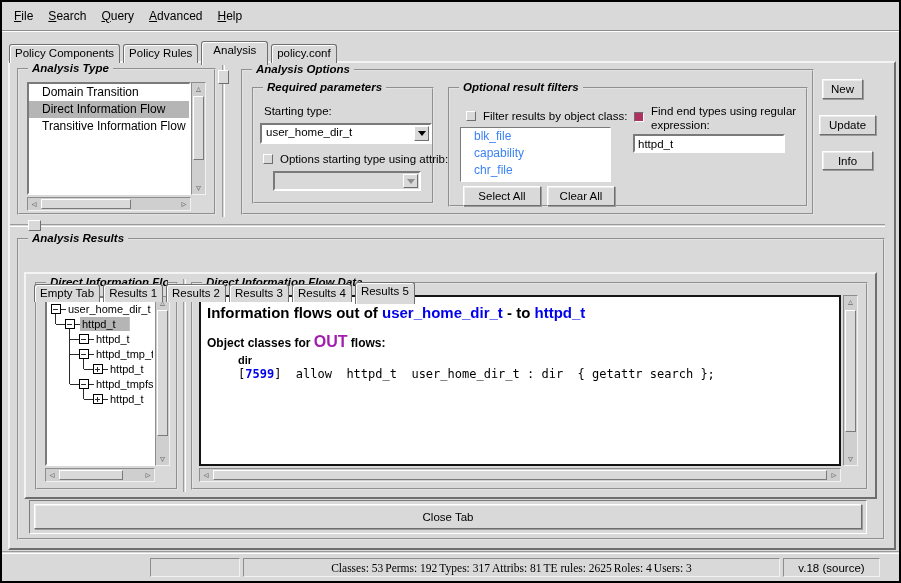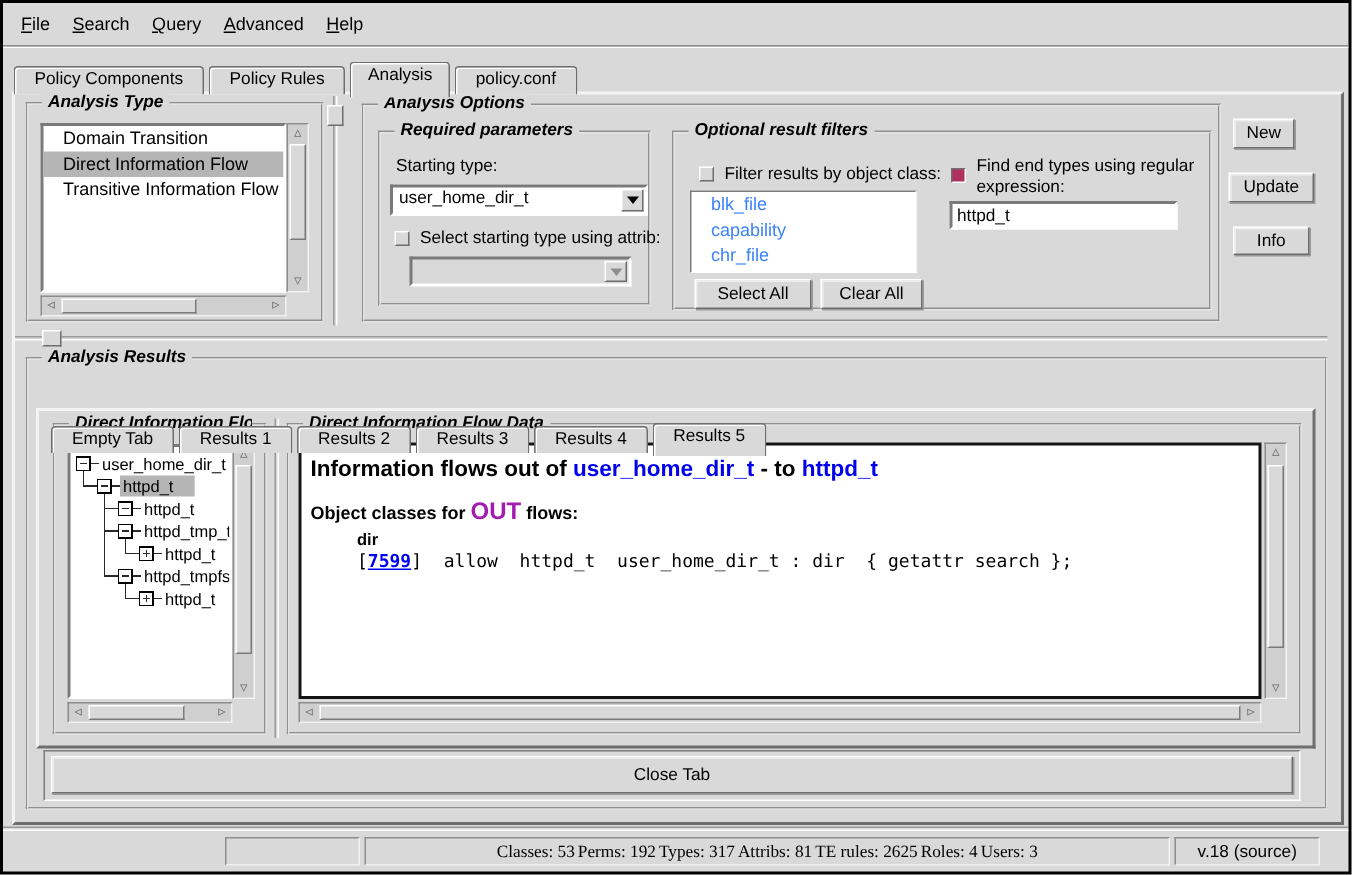--- a/index.html
+++ b/index.html
@@ -17,21 +17,21 @@
 
   
   #menubar { left:0; top:0; width:897px; height:29px; display:flex; gap:15px;
              align-items:center; padding-left:12px; border-bottom:1px solid #8d8d8d;
              box-shadow:0 1px 0 #ffffff; }
   .menu-item { cursor:default; }
   .hotkey { text-decoration:underline; }
 
   
   .tabbar { display:flex; align-items:flex-end; }
-  .tab { height:18px; line-height:17px; padding:0 13px; margin-right:3px;
+  .tab { height:18px; line-height:17px; padding:0 5px; margin-right:3px;
          background:#d9d9d9; font-size:11.5px;
          border:1px solid #6e6e6e; border-bottom:none;
          border-top-left-radius:3px; border-top-right-radius:3px;
          box-shadow:inset 1px 1px 0 #ffffff; white-space:nowrap; }
   .tab.selected { z-index:6; position:relative; }
   #main-tabbar { left:7px; top:37px; height:24px; z-index:4; }
   #main-tabbar .tab { height:19px; }
   #main-tabbar .tab.selected { height:24px; margin-bottom:-2px; padding:0 11px; }
   #results-tabbar { left:32px; top:250px; height:22px; z-index:3;margin-top:28px; }
   #results-tabbar .tab.selected { height:22px; margin-bottom:-2px; }
@@ -96,21 +96,21 @@
   
   #flow-data-area { left:197px; top:293px; width:642px; height:171px; background:#fff;
                     border:2px solid #141414; overflow:hidden; padding:7px 6px; }
   #flow-heading { font-size:15px; font-weight:bold; white-space:pre; }
   #flow-subheading { margin-top:12px; font-size:12px; font-weight:bold; white-space:pre; }
   #flow-subheading .big { font-size:16px; }
   #flow-objclass { margin:3px 0 0 31px; font-size:11px; font-weight:bold; }
   #flow-rule { margin:1px 0 0 31px; font-size:12px; white-space:pre;
                font-family:"DejaVu Sans Mono", monospace; }
   .blue { font-weight:bold; }
-  .rule-link { text-decoration:underline; cursor:pointer; }
+  .rule-link { cursor:pointer; }
 
   
   #status-sep { left:0; top:549px; width:897px; height:3px;
                 border-top:1px solid #9a9a9a; border-bottom:1px solid #ffffff; }
   .status-box { position:absolute; top:556px; height:19px; background:#d9d9d9;
                 display:flex; align-items:center; justify-content:center;
                 font-size:11.5px; border:1px solid; border-color:#8d8d8d #f2f2f2 #f2f2f2 #8d8d8d; }
   #status-stats { gap:2px; white-space:nowrap;font-family:Liberation Serif, serif; }
 </style>
 </head>
@@ -164,21 +164,21 @@
     <span class="glabel">Required parameters</span>
   </div>
   <div class="lbl" style="left:262px;top:103px">Starting type:</div>
   <div class="combo" style="left:258px;top:121px;width:172px;height:21px">
     <span class="val">user_home_dir_t</span>
     <span class="arrow-btn">
         <span class="tri-down"></span>
       </span>
   </div>
   <div class="cbox" style="left:261px;top:152px"></div>
-  <div class="lbl" style="left:278px;top:151px">Select starting type using attrib:</div>
+  <div class="lbl" style="left:278px;top:151px">Options starting type using attrib:</div>
   <div class="combo disabled" style="left:271px;top:169px;width:148px;height:20px">
     <span class="arrow-btn">
         <span class="tri-down"></span>
       </span>
   </div>
 
   <div class="gbox" style="left:446px;top:85px;width:360px;height:120px">
     <span class="glabel">Optional result filters</span>
   </div>
   <div class="cbox" style="left:464px;top:109px"></div>

